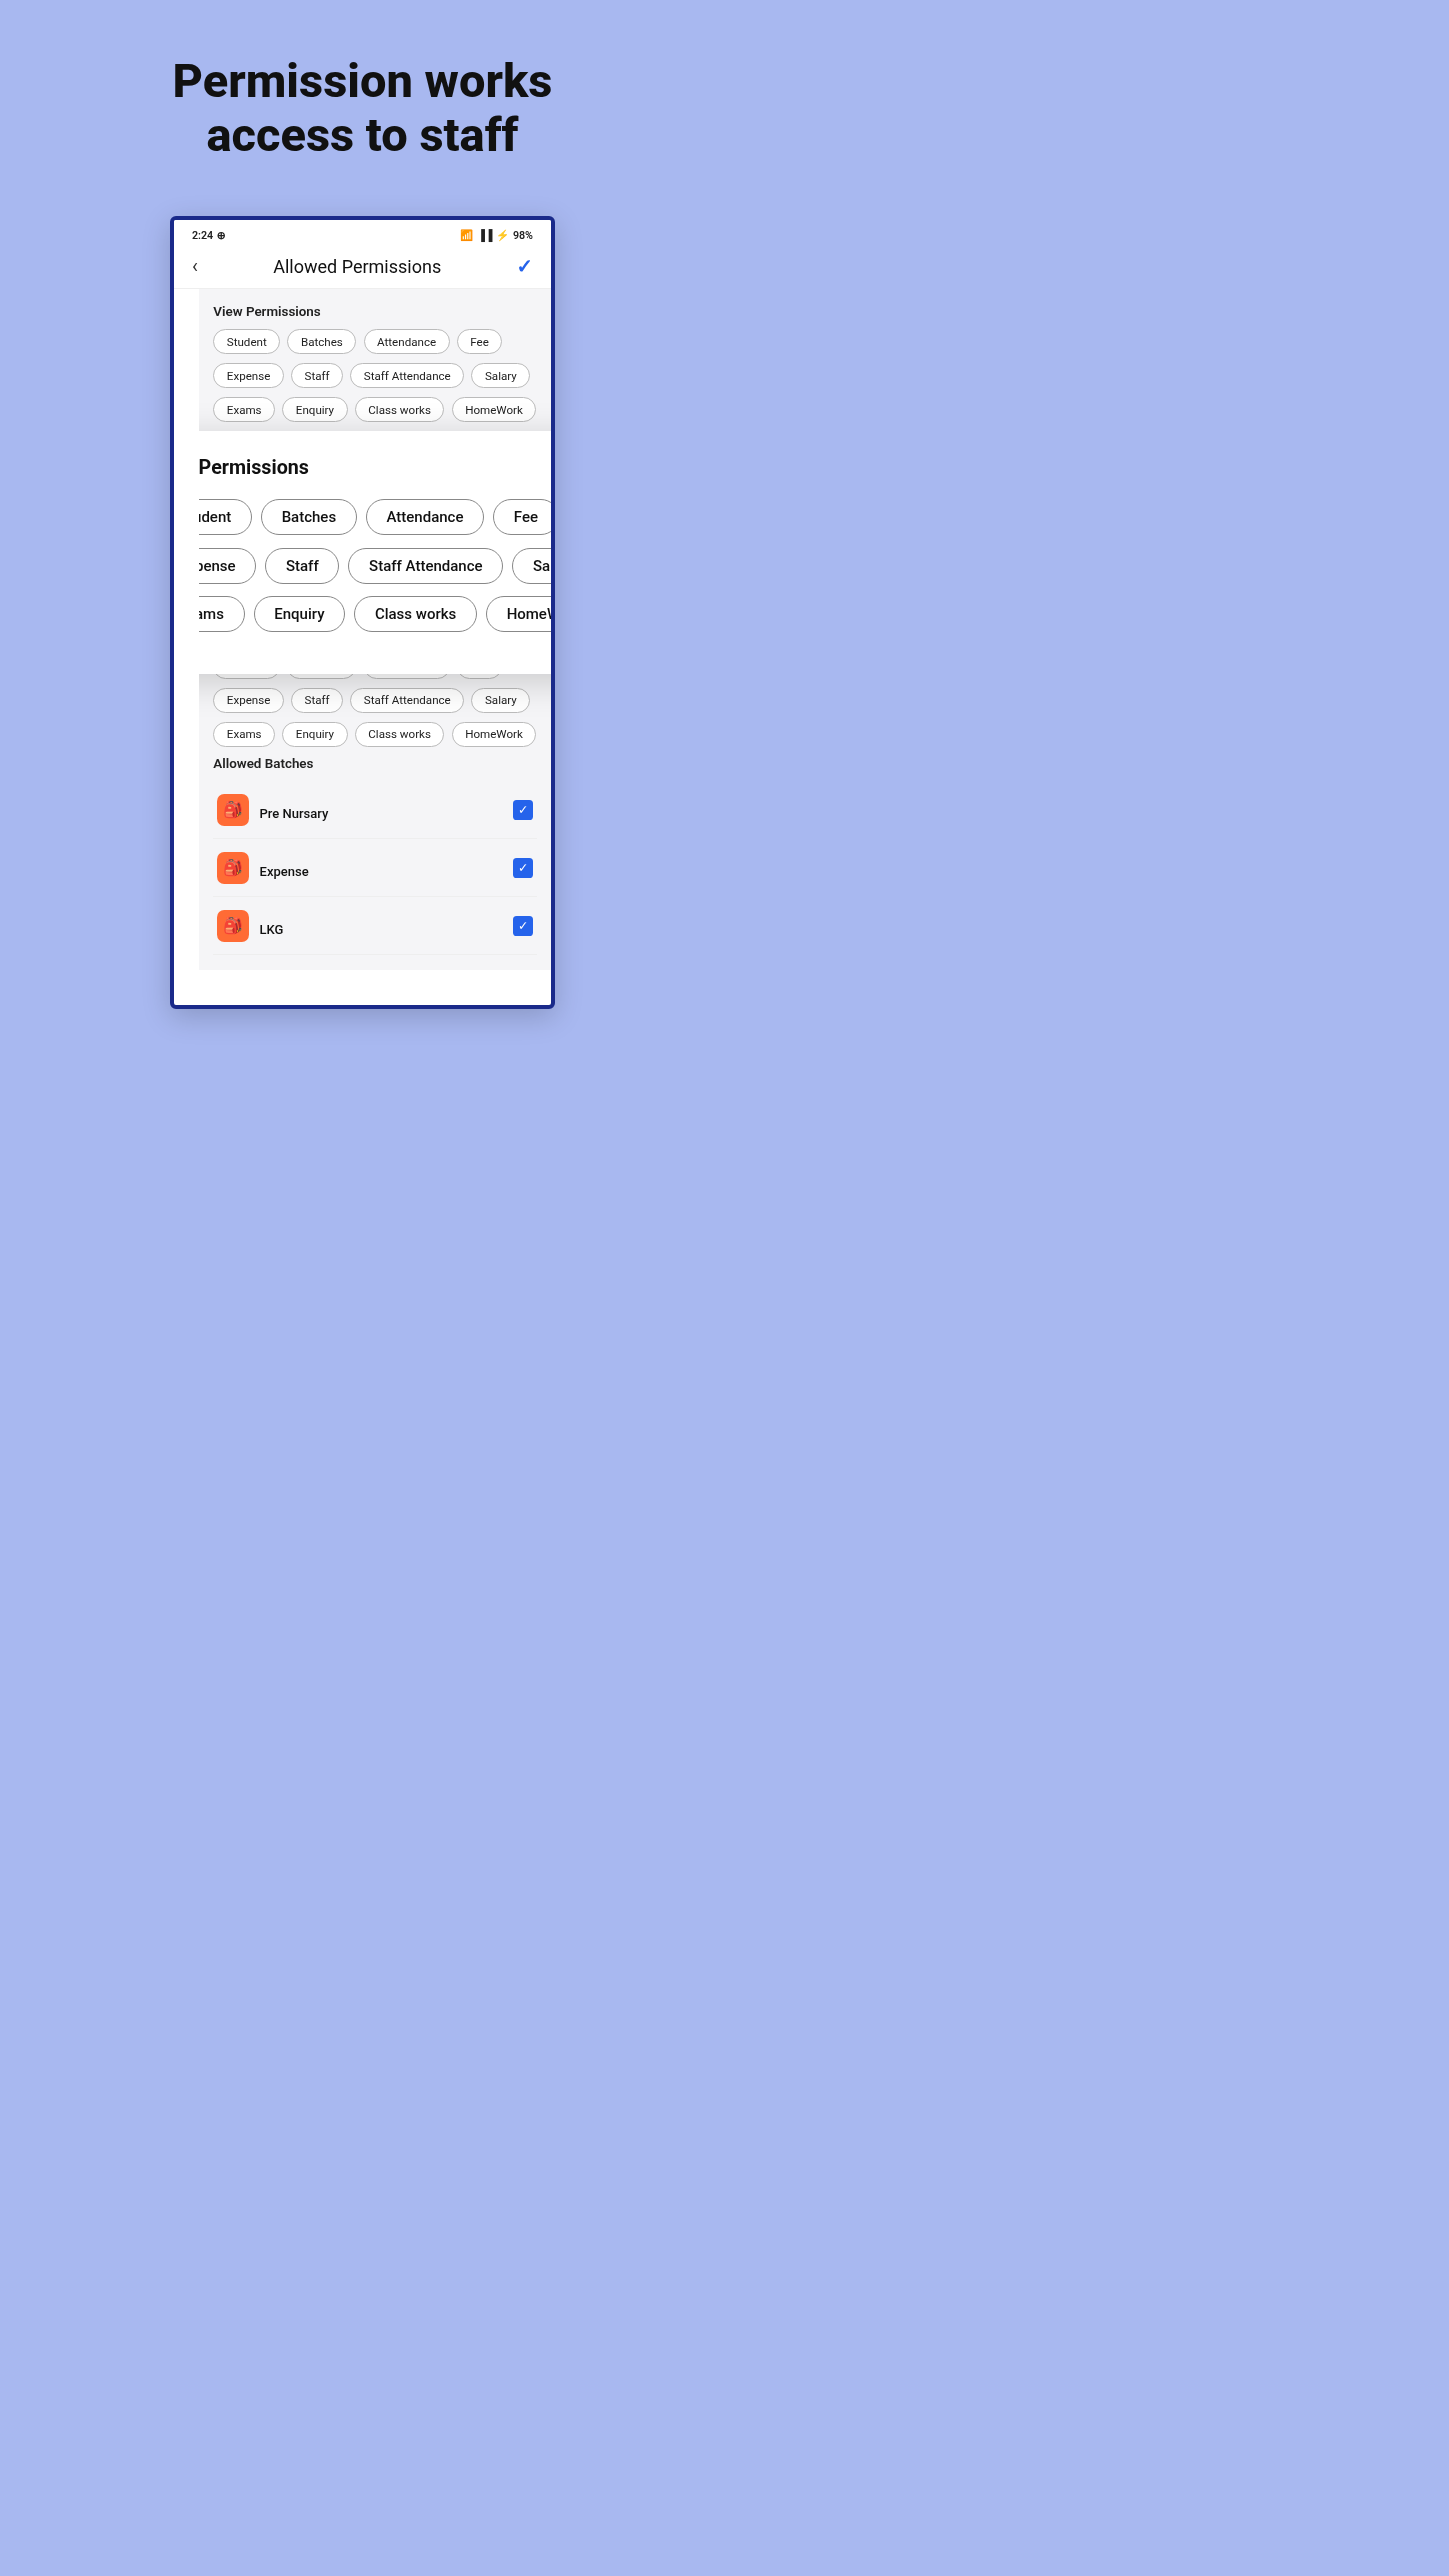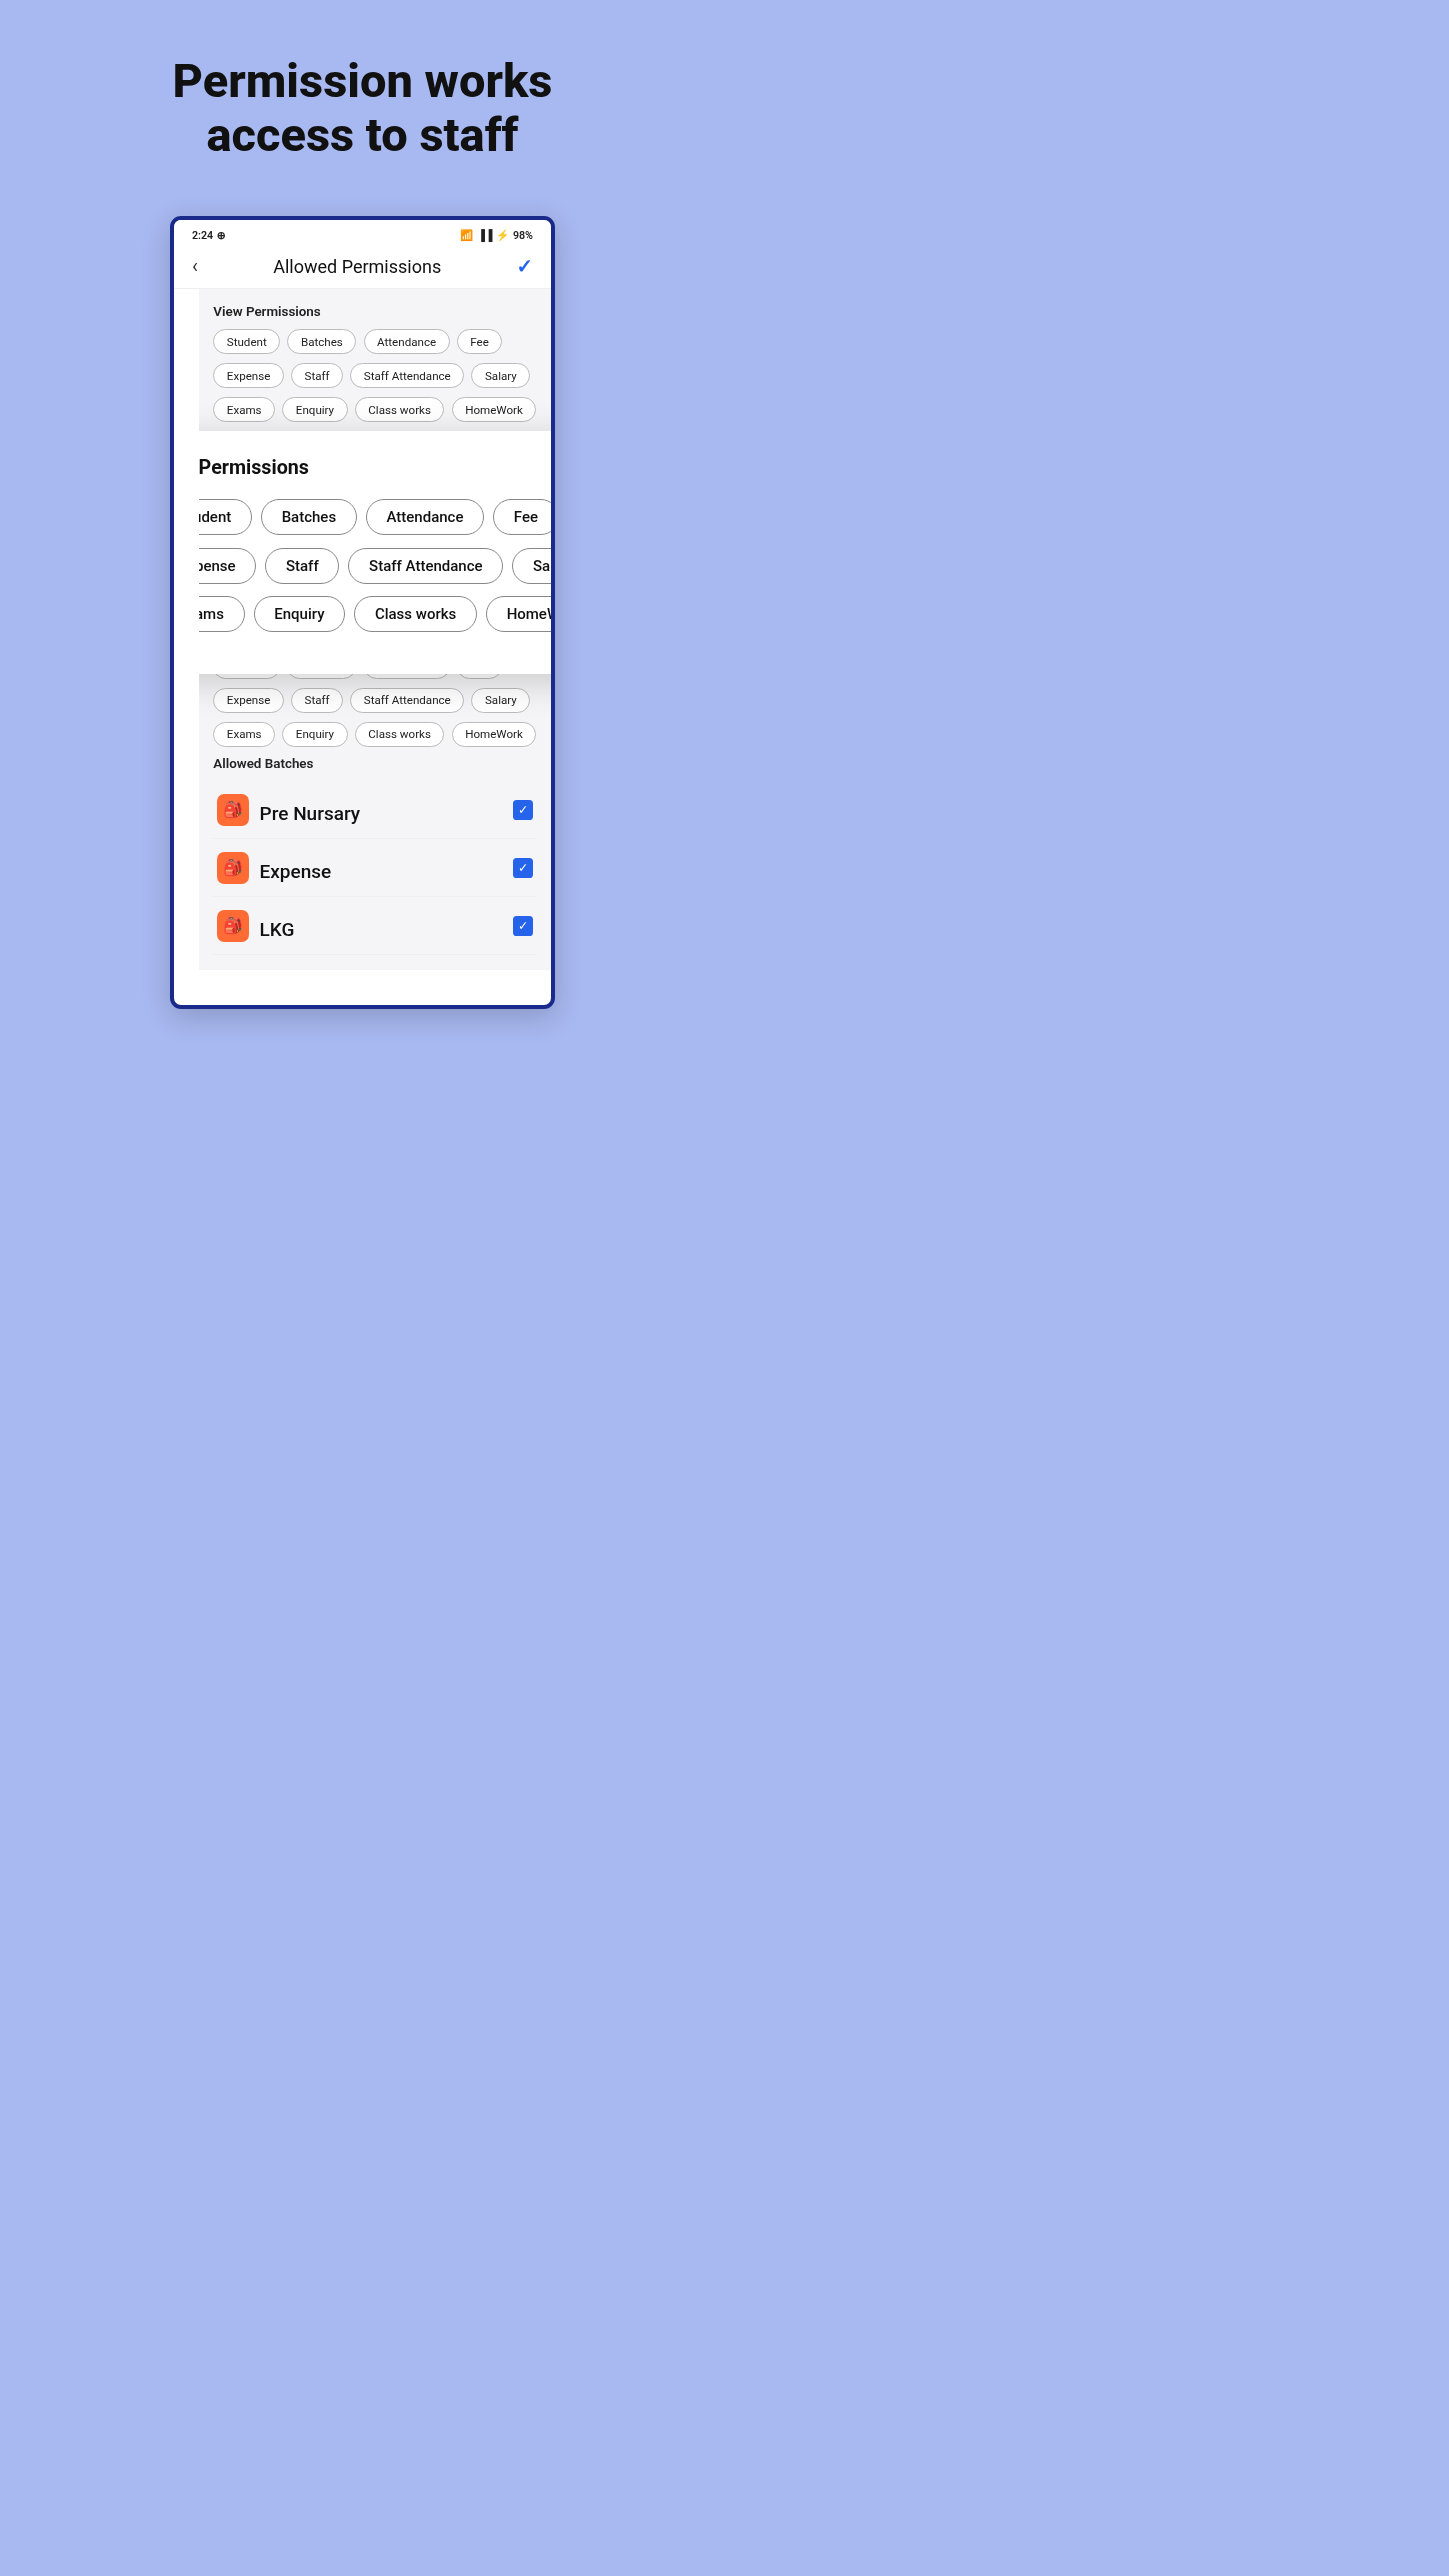--- a/index.html
+++ b/index.html
@@ -21,21 +21,21 @@
       line-height: 1.15;
       margin-bottom: 54px;
       max-width: 537px;
     }
     .phone-wrapper {
       position: relative;
       width: 385px;
     }
     .phone-frame {
       background: #fff;
-      border-radius: 11px;
+      border-radius: 6px;
       border: 4.5px solid #1a2a8a;
       overflow: hidden;
       width: 385px;
       min-height: 787px;
       position: relative;
       box-shadow: 0 7.2px 29px rgba(0,0,0,0.18);
     }
     
     .status-bar {
       display: flex;
@@ -153,21 +153,21 @@
       width: 32px;
       height: 32px;
       background: #ff6b35;
       border-radius: 7.2px;
       display: flex;
       align-items: center;
       justify-content: center;
       font-size: 16px;
     }
     .batch-name {
-      font-size: 19px;
+      font-size: 13px;
       color: #111;
       font-weight: 500;
       margin-top: 8px;
     }
     .checkbox-checked {
       width: 19.7px;
       height: 19.7px;
       background: #2563eb;
       border-radius: 3.6px;
       display: flex;

